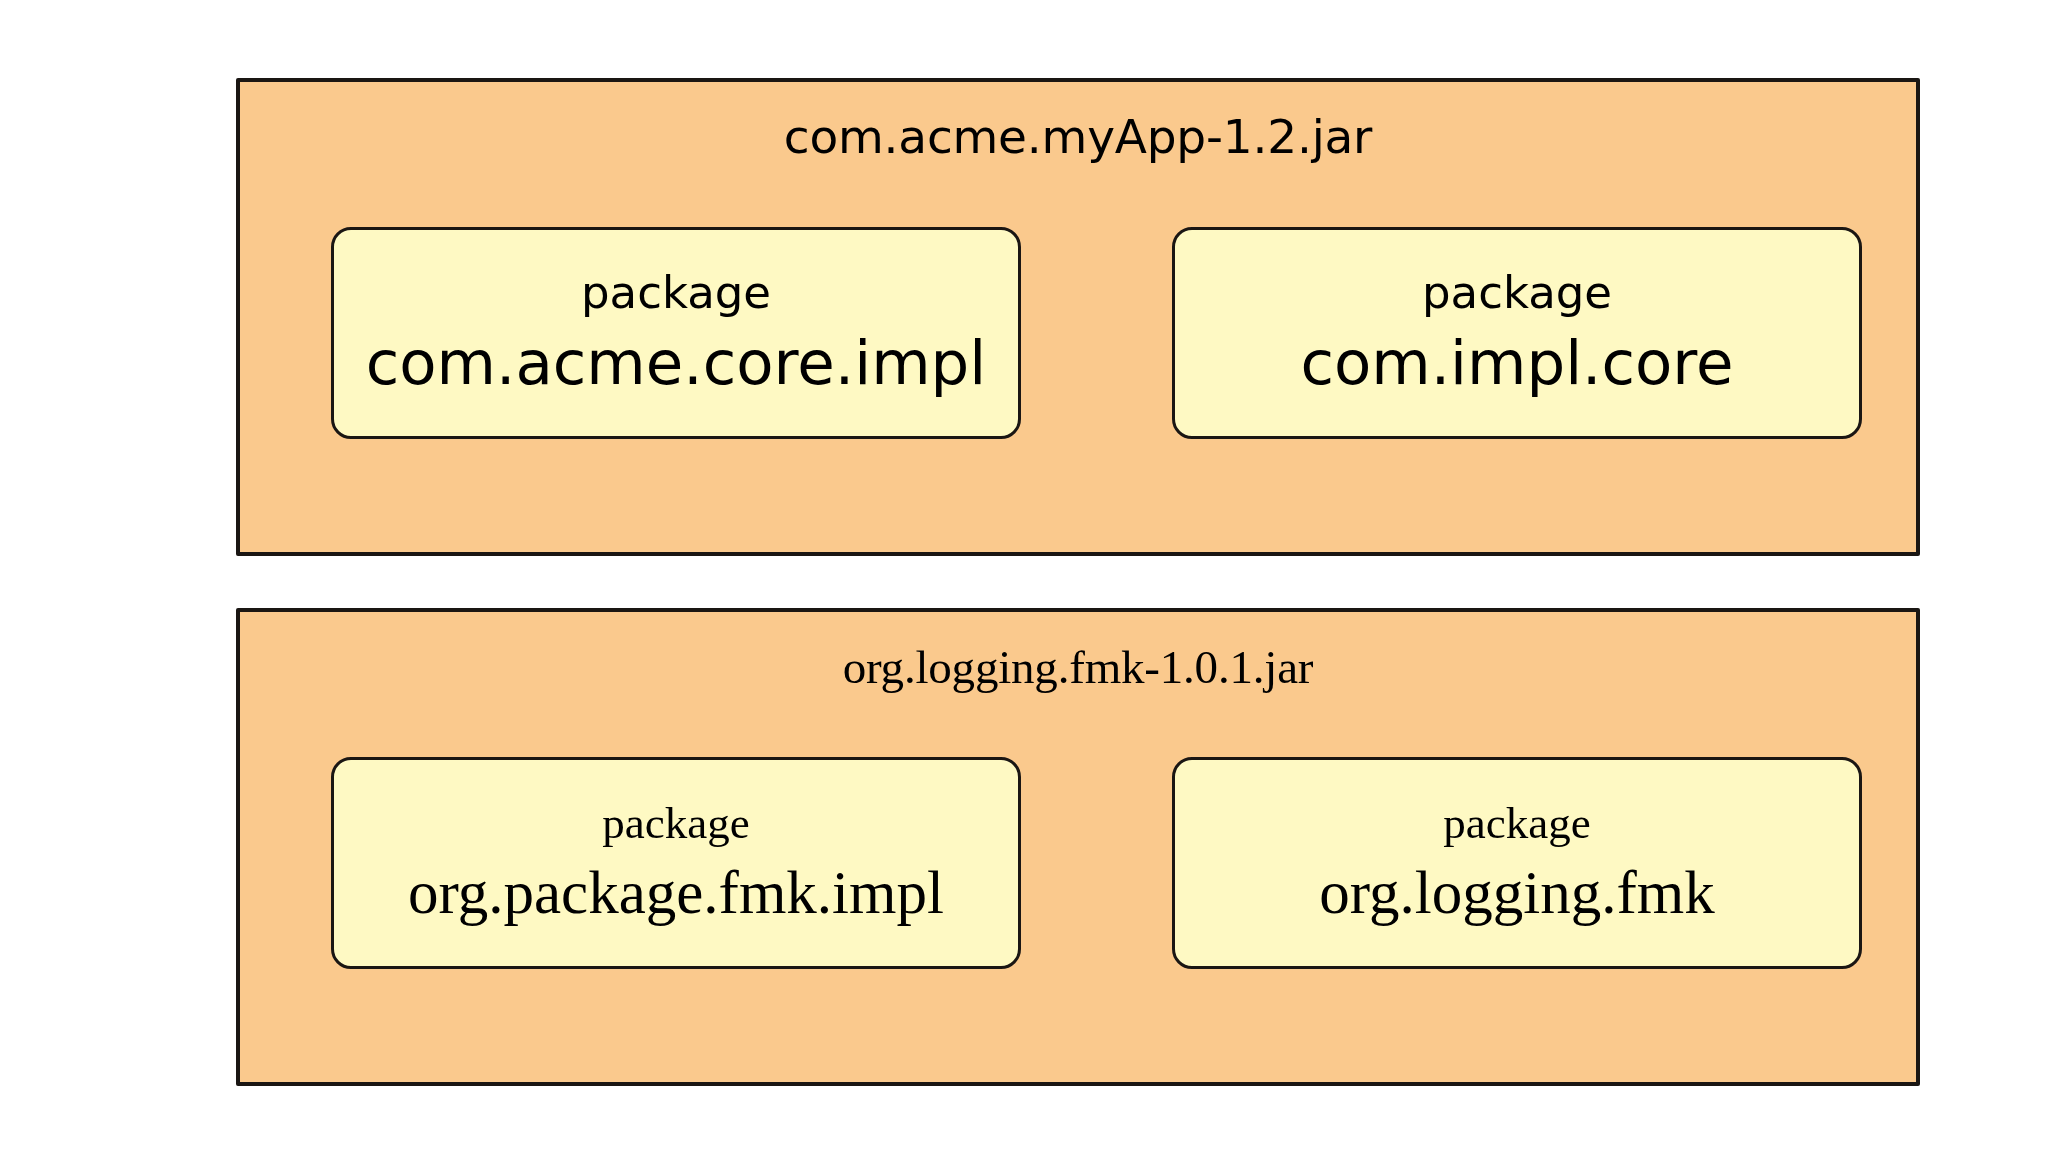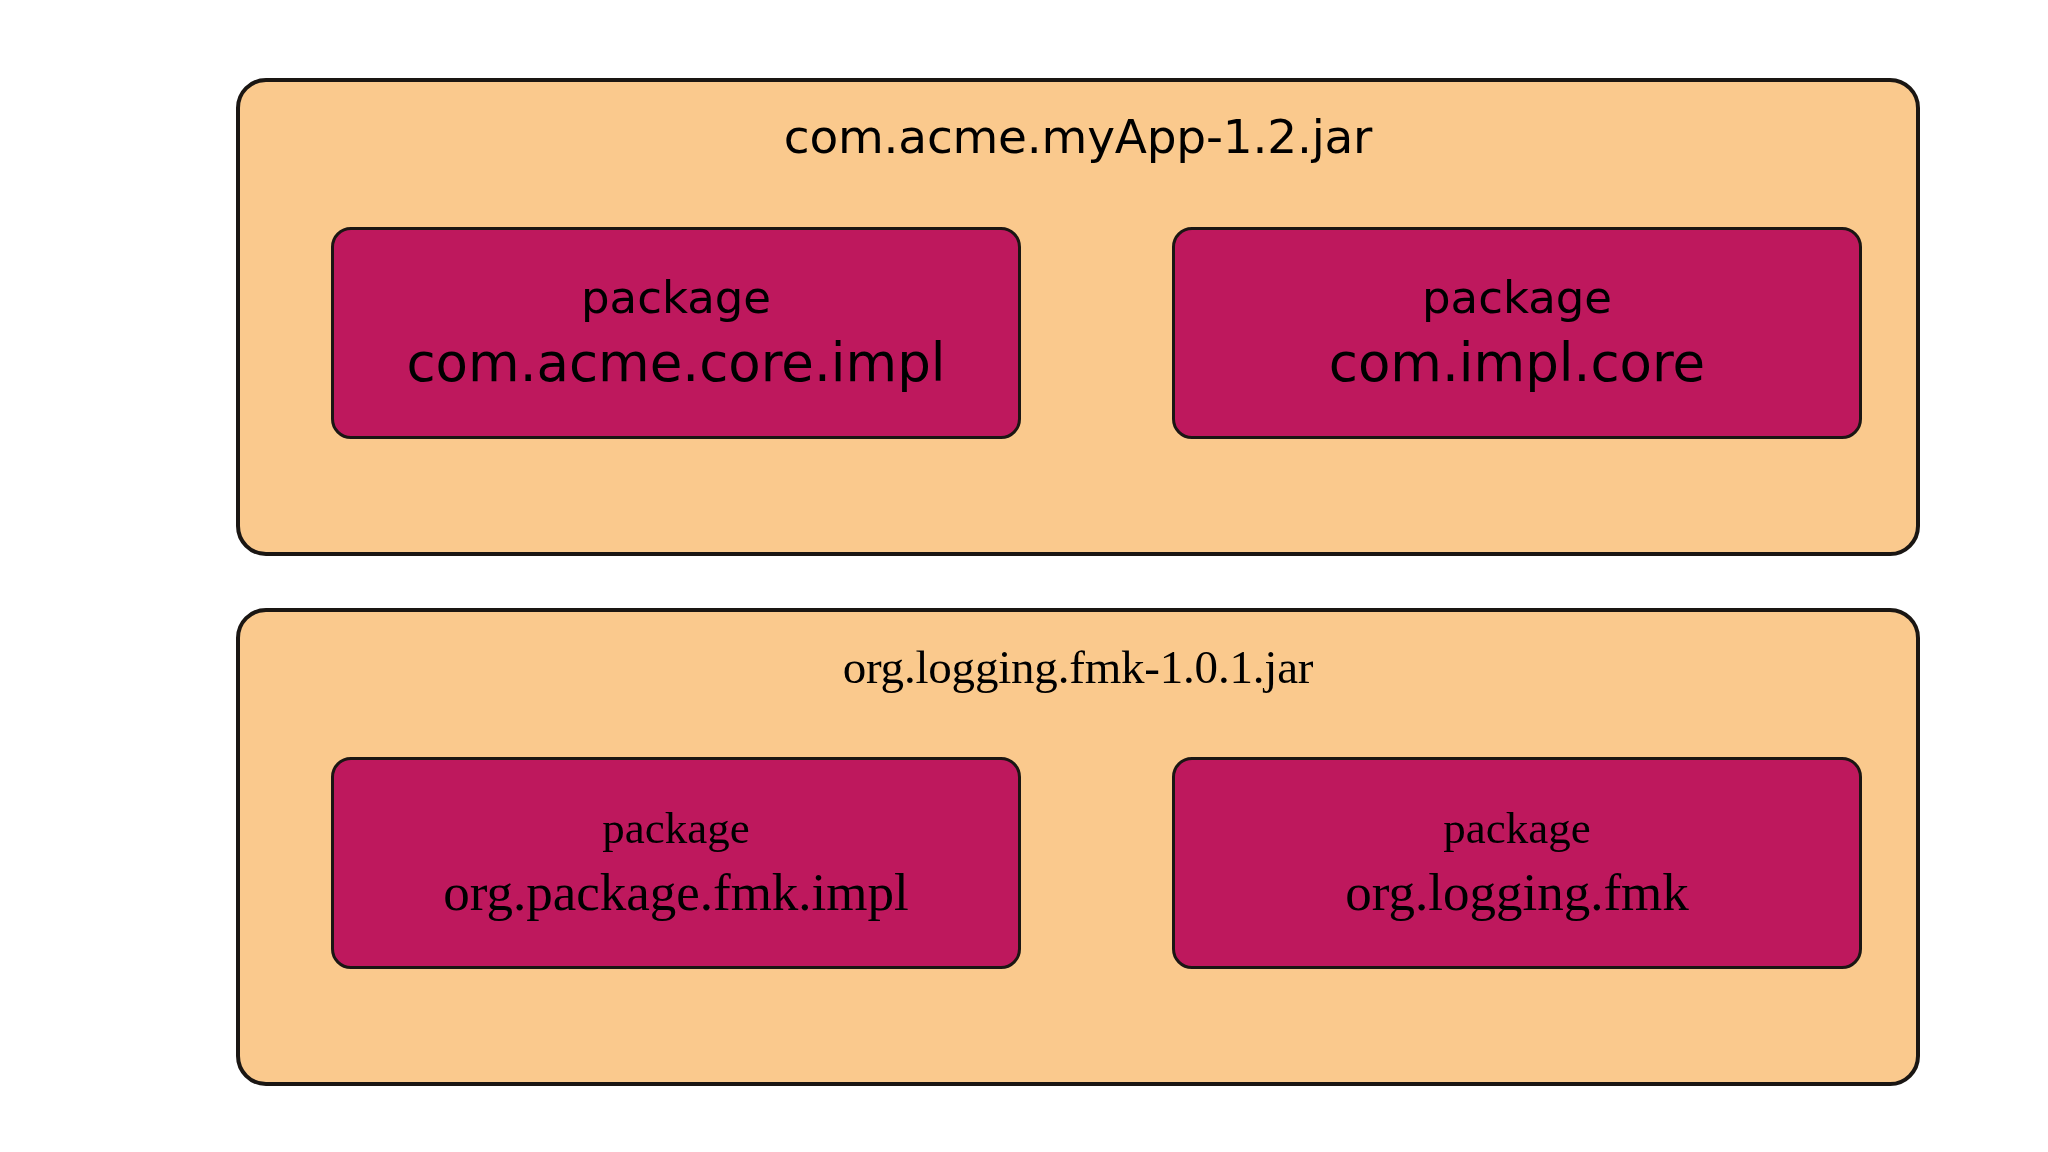--- a/index.html
+++ b/index.html
@@ -23,21 +23,21 @@
     background: #ffffff;
   }
 
   
   .jar-container {
     position: absolute;
     left: 236px;
     width: 1684px;
     background: #fac98d;
     border: 4px solid #1a1613;
-    border-radius: 30px;
+    border-radius: 2px;
     box-sizing: border-box;
   }
 
   #jar-container-0 {
     top: 78px;
     height: 478px;
   }
 
   #jar-container-1 {
     top: 608px;
@@ -64,21 +64,21 @@
     top: 145px;
     left: 0;
     width: 100%;
     height: 220px;
   }
 
   .package-box {
     position: absolute;
     top: 0;
     height: 212px;
-    background: #be185d;
+    background: #fef9c3;
     border: 3px solid #1a1613;
     border-radius: 20px;
     box-sizing: border-box;
     display: flex;
     flex-direction: column;
     align-items: center;
     justify-content: center;
   }
 
   .package-box.left {
@@ -93,21 +93,21 @@
 
   .package-keyword {
     font-size: 45px;
     line-height: 1.2;
     color: #000000;
     margin-bottom: 6px;
     white-space: nowrap;
   }
 
   .package-name {
-    font-size: 53px;
+    font-size: 61px;
     line-height: 1.2;
     color: #000000;
     white-space: nowrap;
   }
 </style>
 </head>
 <body>
 
 <div id="diagram-canvas">
 

